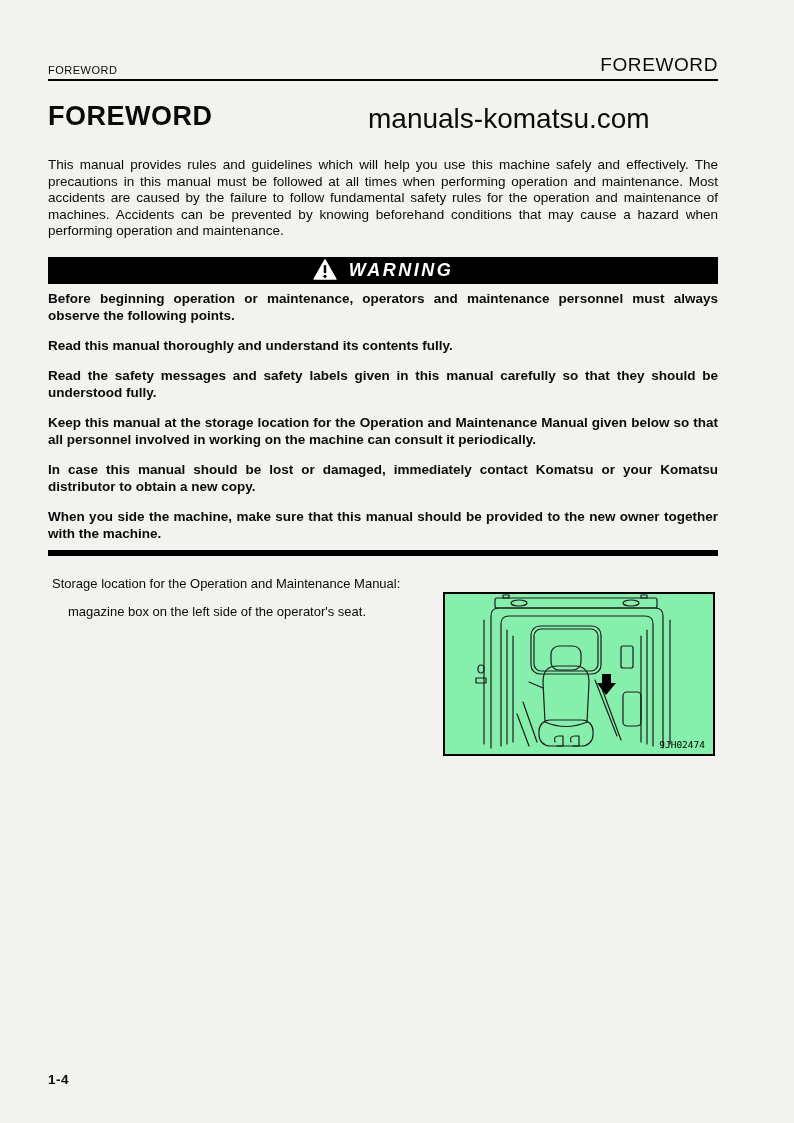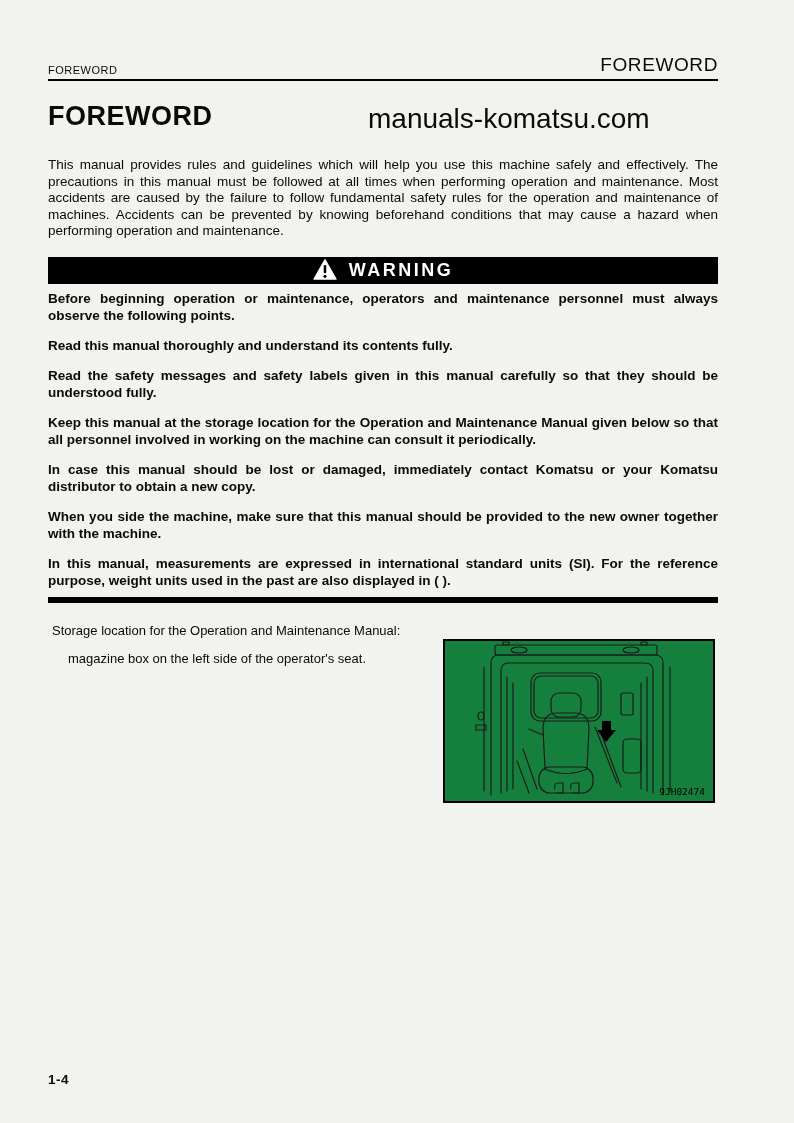--- a/index.html
+++ b/index.html
@@ -27,39 +27,39 @@
   .title-row { position: relative; margin-top: 20px; height: 30px; }
   .doc-title { display: inline-block; font-size: 27px; font-weight: bold; letter-spacing: 0.5px; }
   .site-name { position: absolute; left: 320px; top: 2px; font-size: 28px; font-weight: 400; }
 
   
   .intro { margin-top: 26px; font-size: 13.5px; line-height: 16.5px; text-align: justify; }
 
   
   .warning-banner {
     margin-top: 17px; height: 27px; background: #000;
-    display: flex; align-items: center; justify-content: center; gap: 12px;
+    display: flex; align-items: center; justify-content: center; gap: 12px; font-style: italic;
   }
   .warning-label { color: #fff; font-size: 18px; font-weight: bold; letter-spacing: 2.5px; }
   .warning-icon { display: inline-flex; margin-top: -2px; }
 
   
   .warn-para { margin-top: 13px; font-size: 13.5px; line-height: 17px; font-weight: bold; text-align: justify; }
   .warn-para.first { margin-top: 6px; }
 
   .thick-rule { margin-top: 8px; height: 6px; background: #000; }
 
   
   .storage-section { position: relative; margin-top: 20px; height: 235px; }
   .storage-line1 { padding-left: 4px; font-size: 13px; line-height: 15px; }
   .storage-line2 { padding-left: 20px; margin-top: 13px; font-size: 13px; line-height: 15px; }
   .figure-box {
     position: absolute; left: 395px; top: 16px;
     width: 272px; height: 164px;
-    border: 2px solid #000; background: #15803d;
+    border: 2px solid #000; background: #86efac;
   }
   .figure-box svg { display: block; width: 100%; height: 100%; }
 
   .page-number { position: absolute; left: 48px; top: 1072px; font-size: 13.5px; font-weight: bold; letter-spacing: 0.5px; }
 </style>
 </head>
 <body>
 
 <div class="page">
   <div class="content">
@@ -86,21 +86,20 @@
       </span>
       <span class="warning-label">WARNING</span>
     </div>
 
     <p class="warn-para first">Before beginning operation or maintenance, operators and maintenance personnel must always observe the following points.</p>
     <p class="warn-para">Read this manual thoroughly and understand its contents fully.</p>
     <p class="warn-para">Read the safety messages and safety labels given in this manual carefully so that they should be understood fully.</p>
     <p class="warn-para">Keep this manual at the storage location for the Operation and Maintenance Manual given below so that all personnel involved in working on the machine can consult it periodically.</p>
     <p class="warn-para">In case this manual should be lost or damaged, immediately contact Komatsu or your Komatsu distributor to obtain a new copy.</p>
     <p class="warn-para">When you side the machine, make sure that this manual should be provided to the new owner together with the machine.</p>
-    <p class="warn-para">In this manual, measurements are expressed in international standard units (SI). For the reference purpose, weight units used in the past are also displayed in ( ).</p>
 
     <div class="thick-rule"></div>
 
     <div class="storage-section">
       <p class="storage-line1">Storage location for the Operation and Maintenance Manual:</p>
       <p class="storage-line2">magazine box on the left side of the operator's seat.</p>
 
       <div class="figure-box">
         <svg viewBox="0 0 268 160">
           <g fill="none" stroke="#1c1c1c" stroke-width="1.2" stroke-linejoin="round" stroke-linecap="round">

